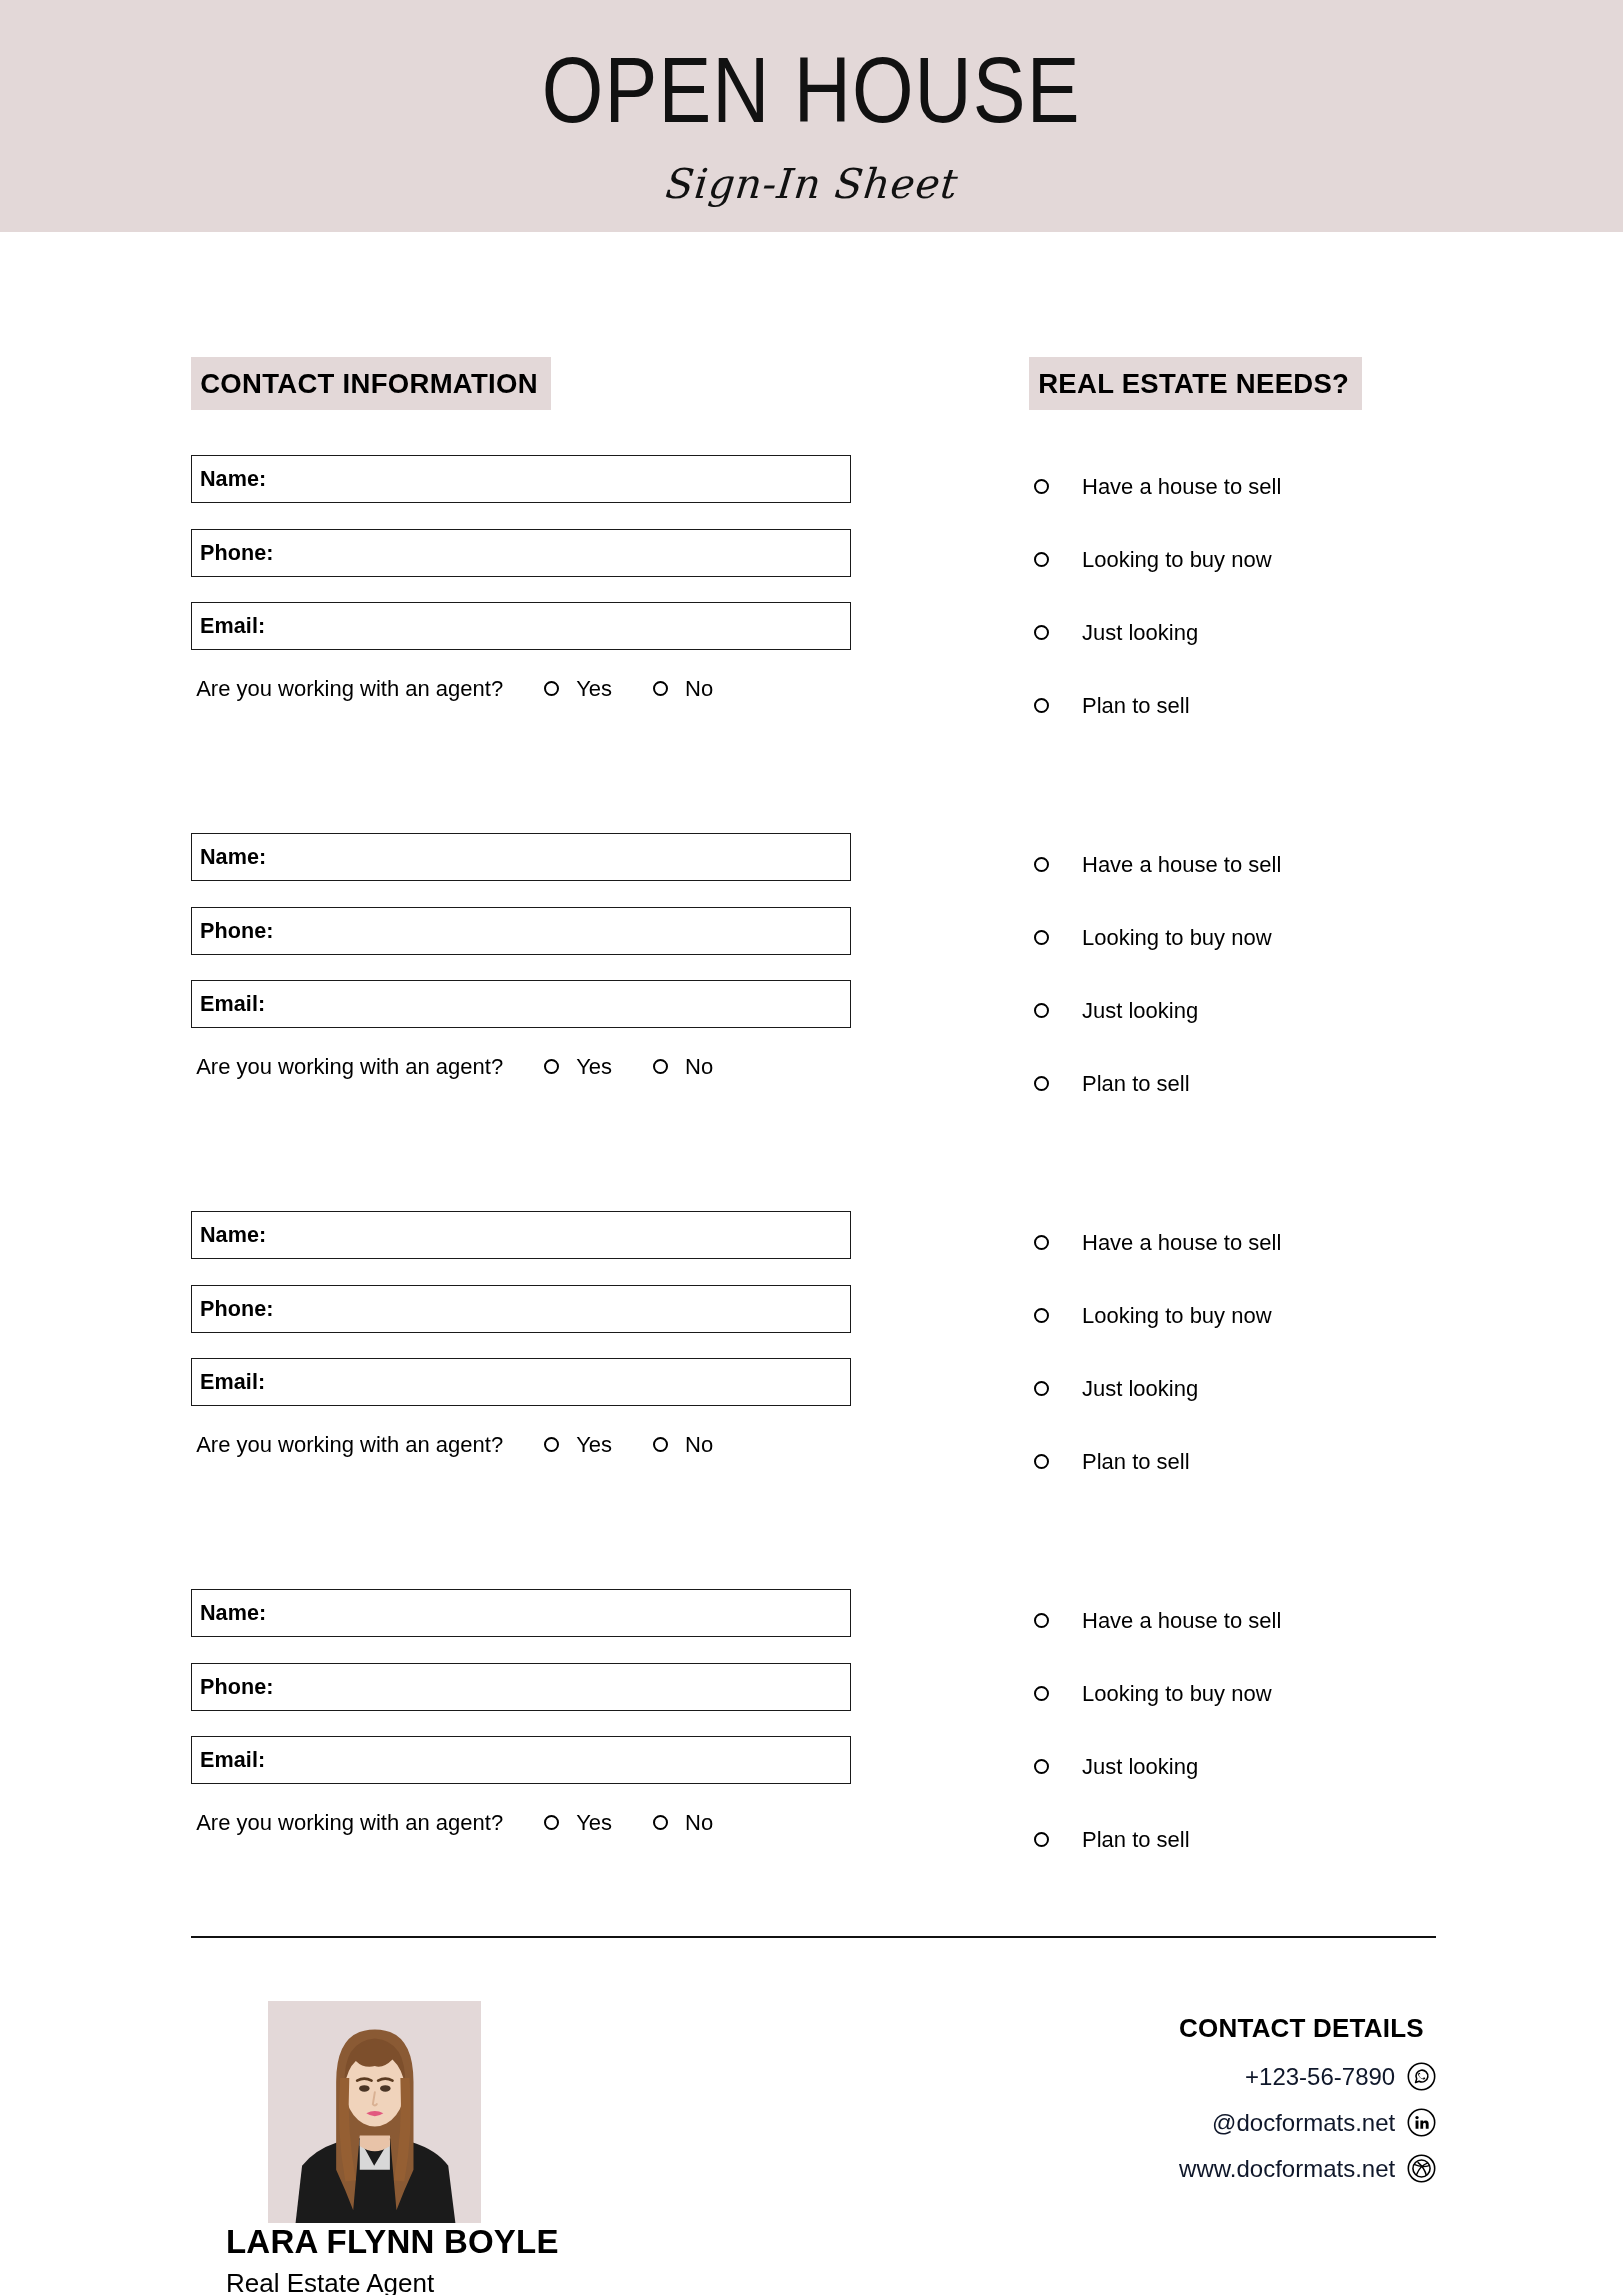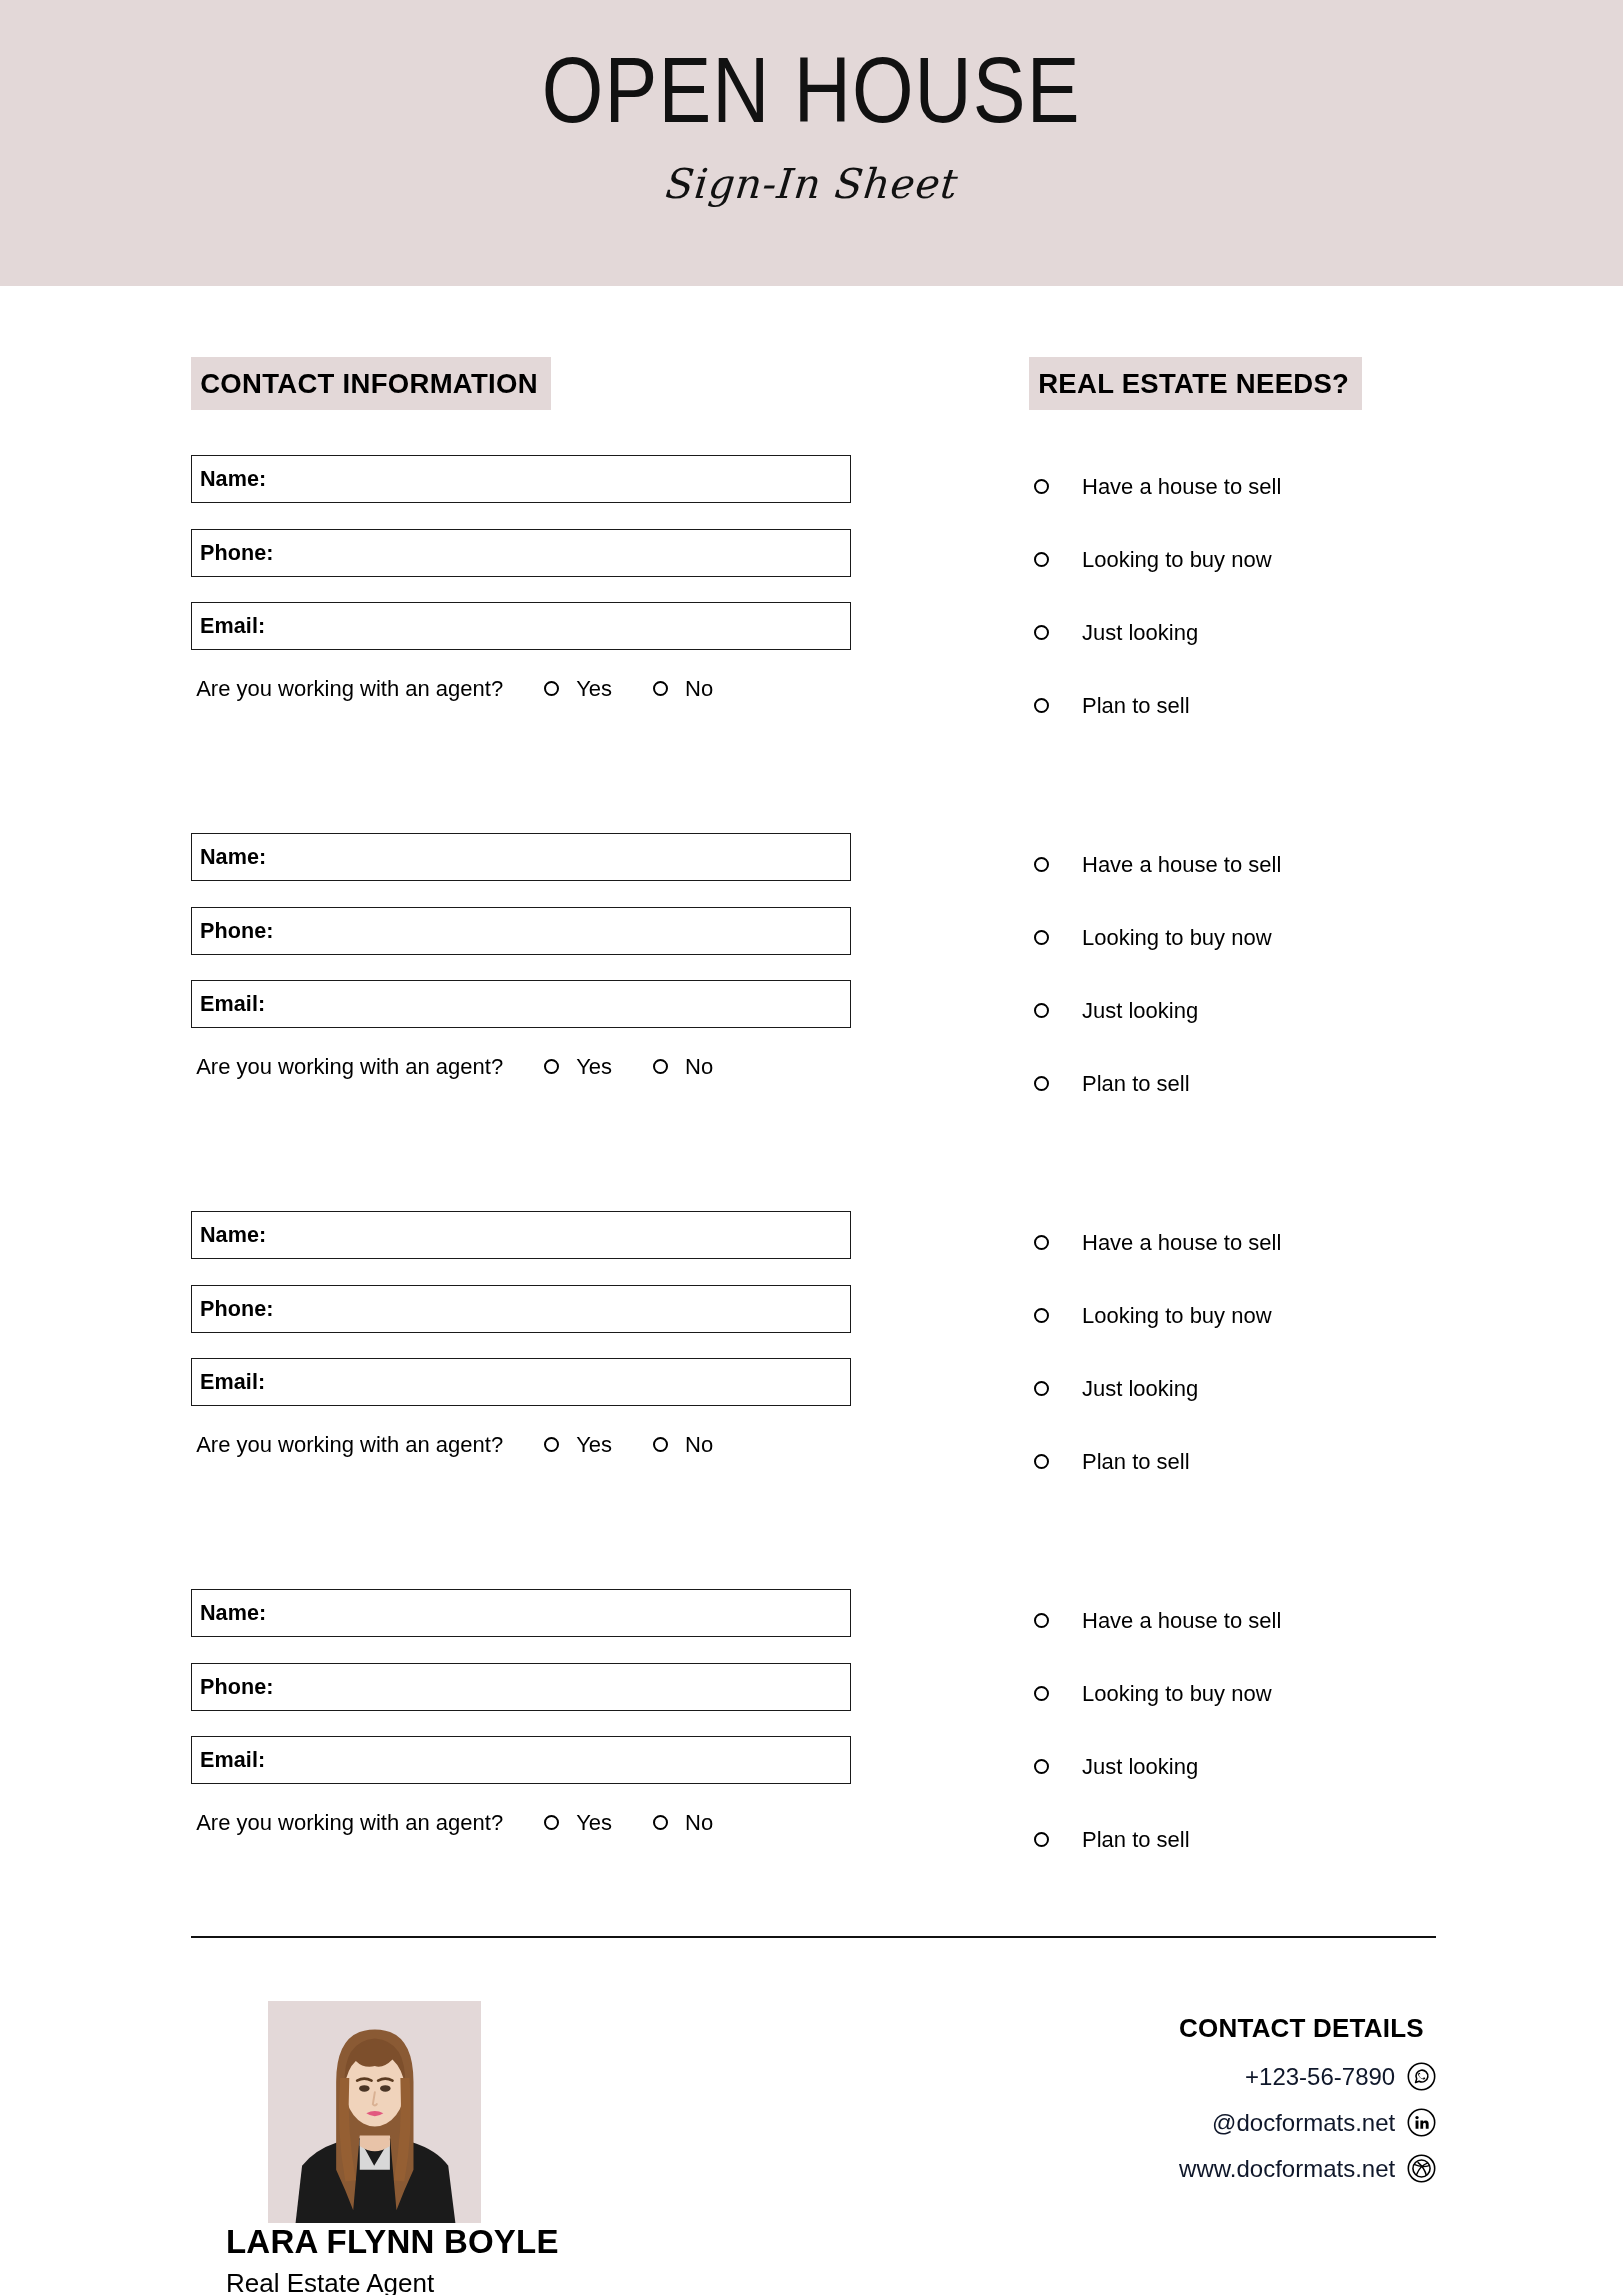--- a/index.html
+++ b/index.html
@@ -15,21 +15,21 @@
     color: #000000;
     position: relative;
     overflow: hidden;
   }
 
   
   .header-band {
     position: absolute;
     left: 0; top: 0;
     width: 1623px;
-    height: 286px;
+    height: 232px;
     background: #E3D8D8;
     display: flex;
     flex-direction: column;
     align-items: center;
     justify-content: flex-start;
   }
   .doc-title {
     margin-top: 44px;
     font-family: "Liberation Sans", sans-serif;
     font-size: 92px;

